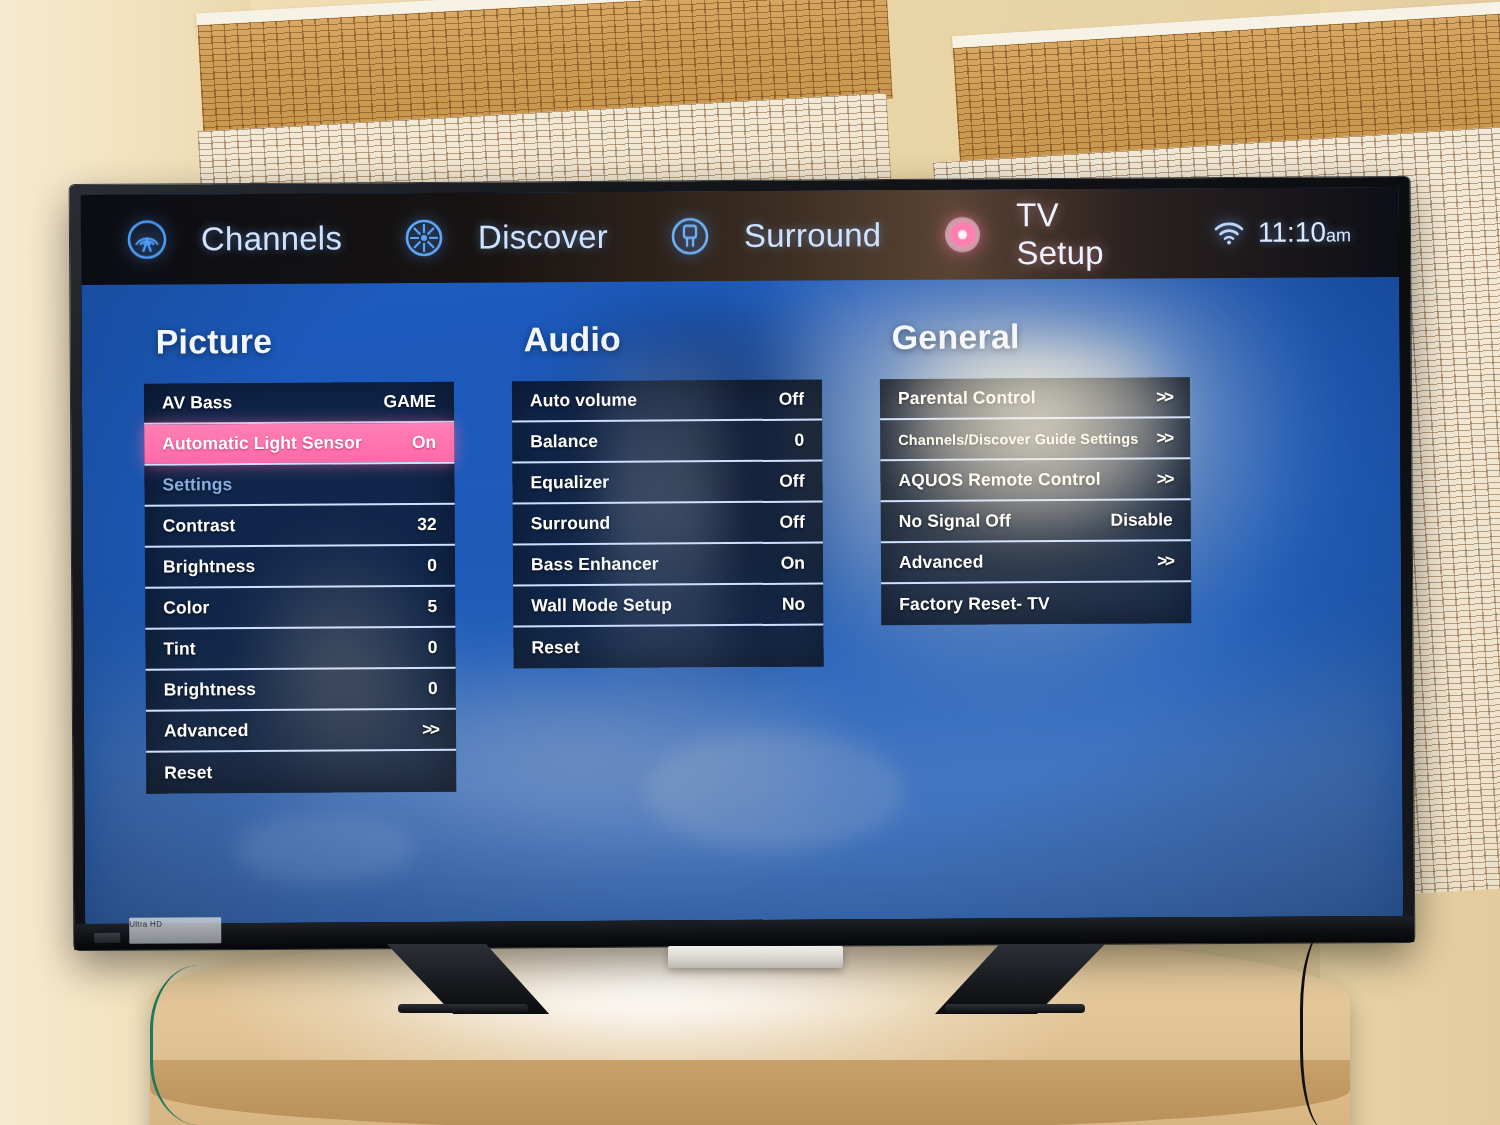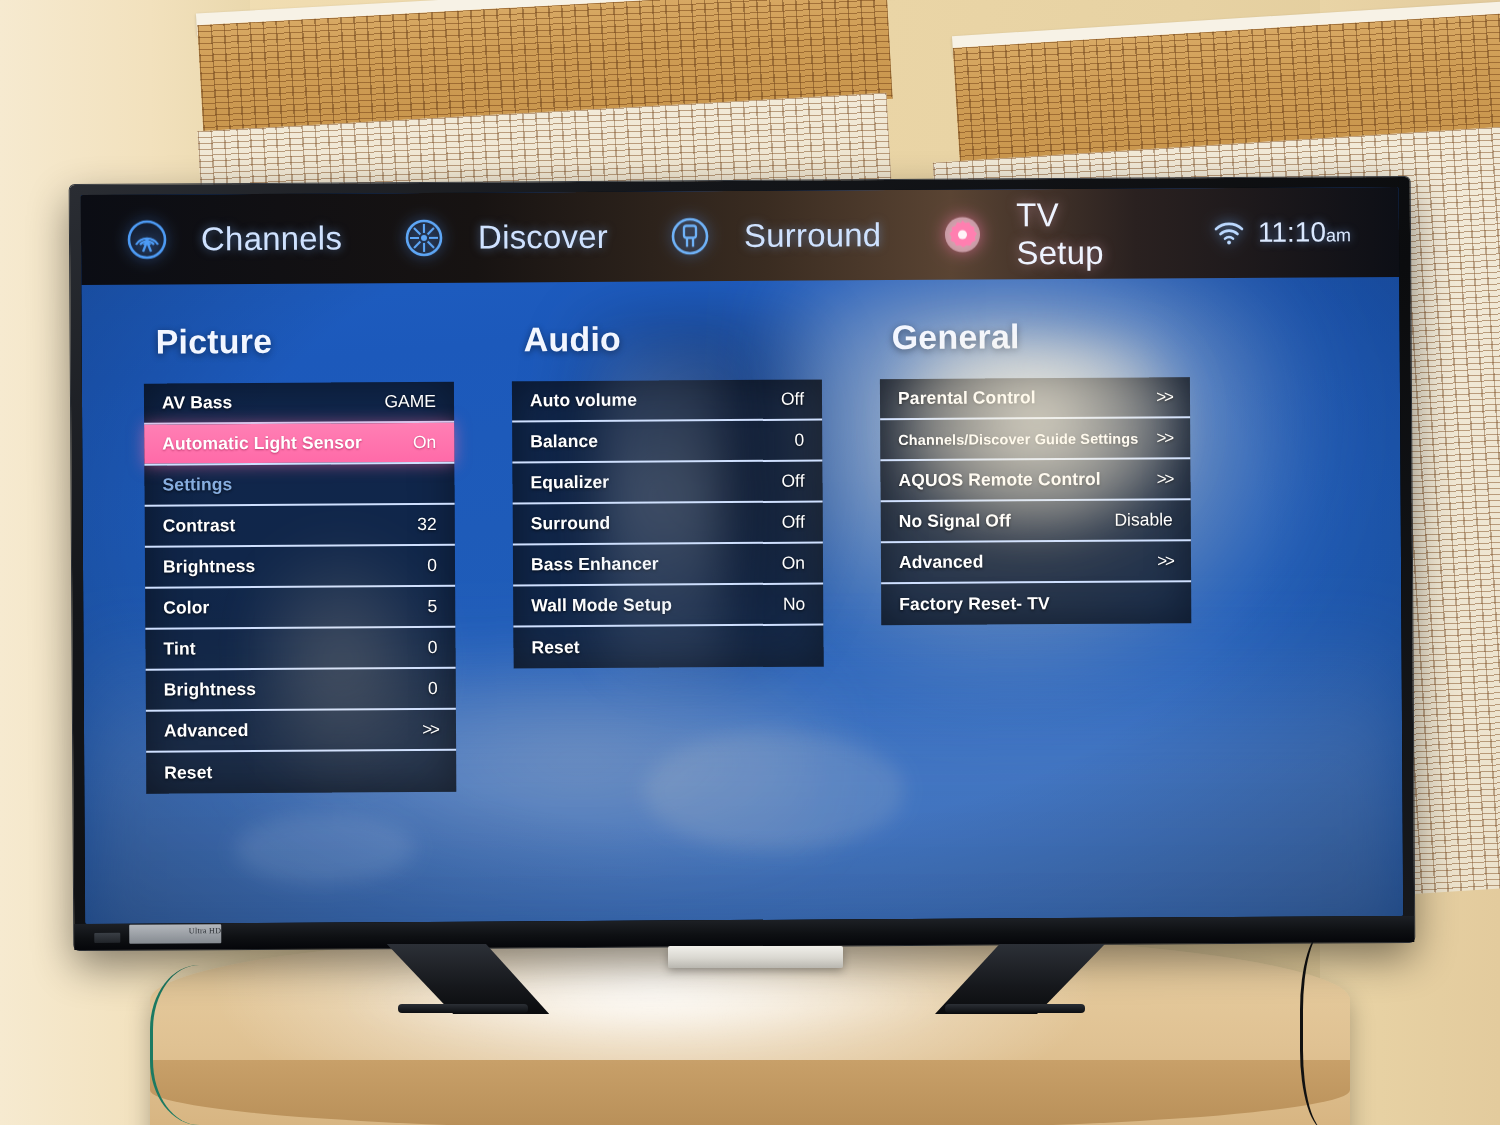--- a/index.html
+++ b/index.html
@@ -60,24 +60,24 @@
   .tv{position:absolute;left:72px;top:181px;width:1340px;height:765px;
     border-radius:5px;
     background:linear-gradient(145deg,#2a2d33 0%,#14161a 25%,#0b0c0e 60%,#17191d 100%);
     box-shadow:0 16px 40px rgba(0,0,0,.45), 0 0 0 1px #3a3f46;
     transform:rotate(-0.35deg);}
   .tv-bezel-inner{position:absolute;left:11px;top:10px;right:11px;bottom:26px;
     background:#000;border-radius:2px;overflow:hidden;
     box-shadow:inset 0 0 0 2px #05060a;}
   .tv-chin{position:absolute;left:0;right:0;bottom:0;height:26px;
     background:linear-gradient(180deg,#1d2025 0%,#0e1013 55%,#05060a 100%);}
-  .ultra-hd-badge{position:absolute;left:55px;bottom:6px;width:92px;height:19px;
+  .ultra-hd-badge{position:absolute;left:55px;bottom:6px;width:92px;height:26px;
     background:linear-gradient(180deg,#cfd3d8,#9ba1a8);border-radius:1px;
-    font-size:8px;line-height:13px;color:#2b2f34;text-align:right;
-    letter-spacing:.3px;font-family:Liberation Serif, serif;opacity:.85;}
+    font-size:8px;line-height:13px;color:#2b2f34;text-align:left;
+    letter-spacing:.3px;font-family:Liberation Sans, sans-serif;opacity:.85;}
   .brand-mark{position:absolute;left:20px;bottom:7px;width:26px;height:10px;
     background:linear-gradient(180deg,#4a5058,#2a2e34);border-radius:1px;opacity:.7;}
 
   
   .leg{position:absolute;background:linear-gradient(180deg,#2c3037 0%,#16181c 60%,#0a0b0d 100%);
     box-shadow:0 6px 14px rgba(0,0,0,.4);}
   .leg-l{left:388px;top:944px;width:160px;height:70px;
     clip-path:polygon(0 0,62% 0,100% 100%,40% 100%);transform:skewX(2deg);}
   .leg-r{left:935px;top:944px;width:170px;height:70px;
     clip-path:polygon(38% 0,100% 0,60% 100%,0 100%);}
@@ -135,21 +135,21 @@
   .col-title{font-size:34px;color:#f2f6ff;margin:0 0 22px 12px;
     text-shadow:0 2px 7px rgba(0,0,0,.45);letter-spacing:.2px;}
   .menu-list{background:rgba(8,7,6,.62);
     box-shadow:inset 0 0 44px rgba(0,0,0,.42);}
   .menu-row{display:flex;align-items:center;justify-content:space-between;
     height:41px;padding:0 18px;box-sizing:border-box;
     border-bottom:2px solid #cfe0ff;cursor:pointer;position:relative;}
   .menu-row:last-child{border-bottom:none;}
   .menu-row .label{font-size:17.5px;font-weight:bold;color:#ffffff;
     text-shadow:0 1px 3px rgba(0,0,0,.7);letter-spacing:.1px;}
-  .menu-row .value{font-size:17.5px;font-weight:normal;color:#ffffff;
+  .menu-row .value{font-size:17.5px;font-weight:bold;color:#ffffff;
     text-shadow:0 1px 3px rgba(0,0,0,.7);}
   .menu-row.selected{background:linear-gradient(180deg,#ff7fb4 0%,#ff6aa8 100%);
     box-shadow:0 0 16px rgba(255,110,170,.55);}
   .menu-row.selected .label,.menu-row.selected .value{color:#ffffff;
     text-shadow:0 1px 2px rgba(150,20,70,.6);}
   .menu-row.disabled .label{color:#8fb6e8;opacity:.95;}
   .menu-row .value.chevron{font-size:17px;letter-spacing:-2px;}
 
   
   .col-general{position:relative;}

